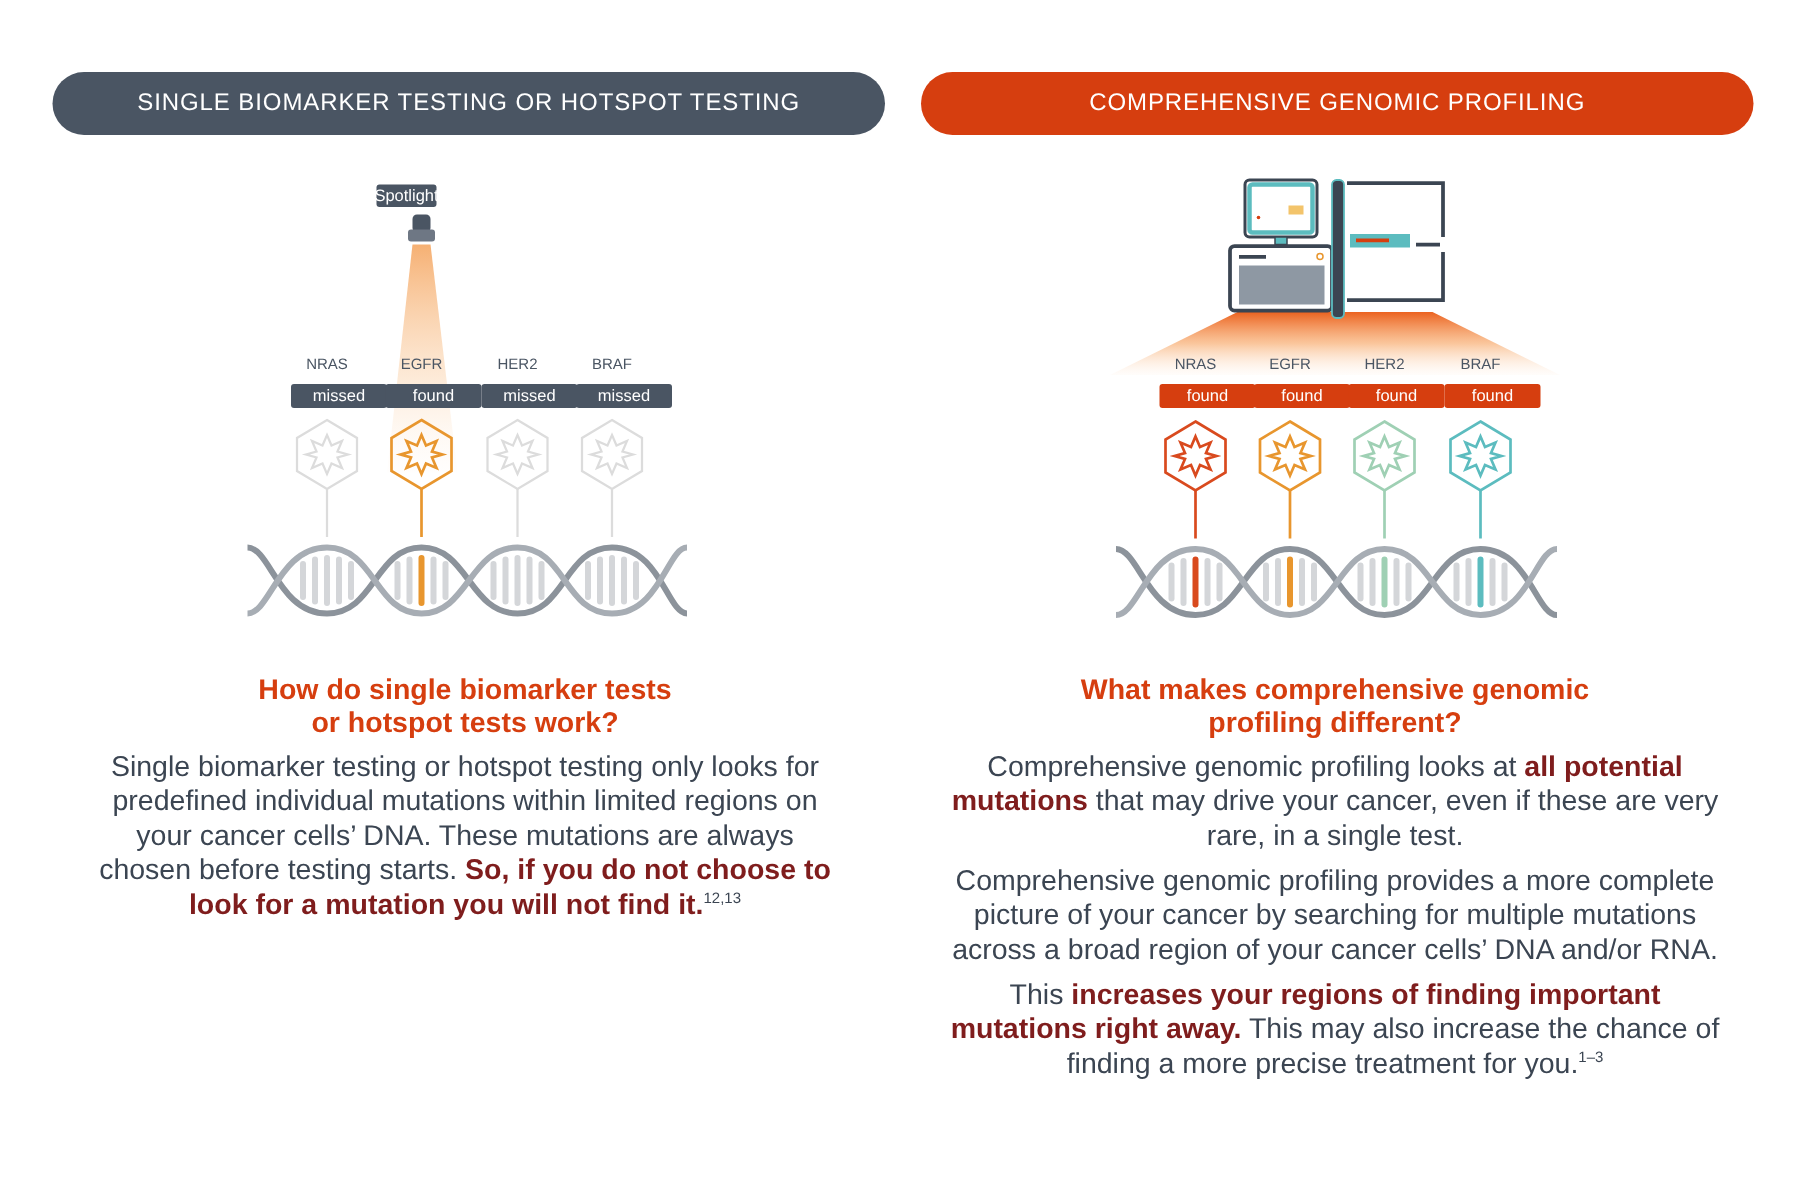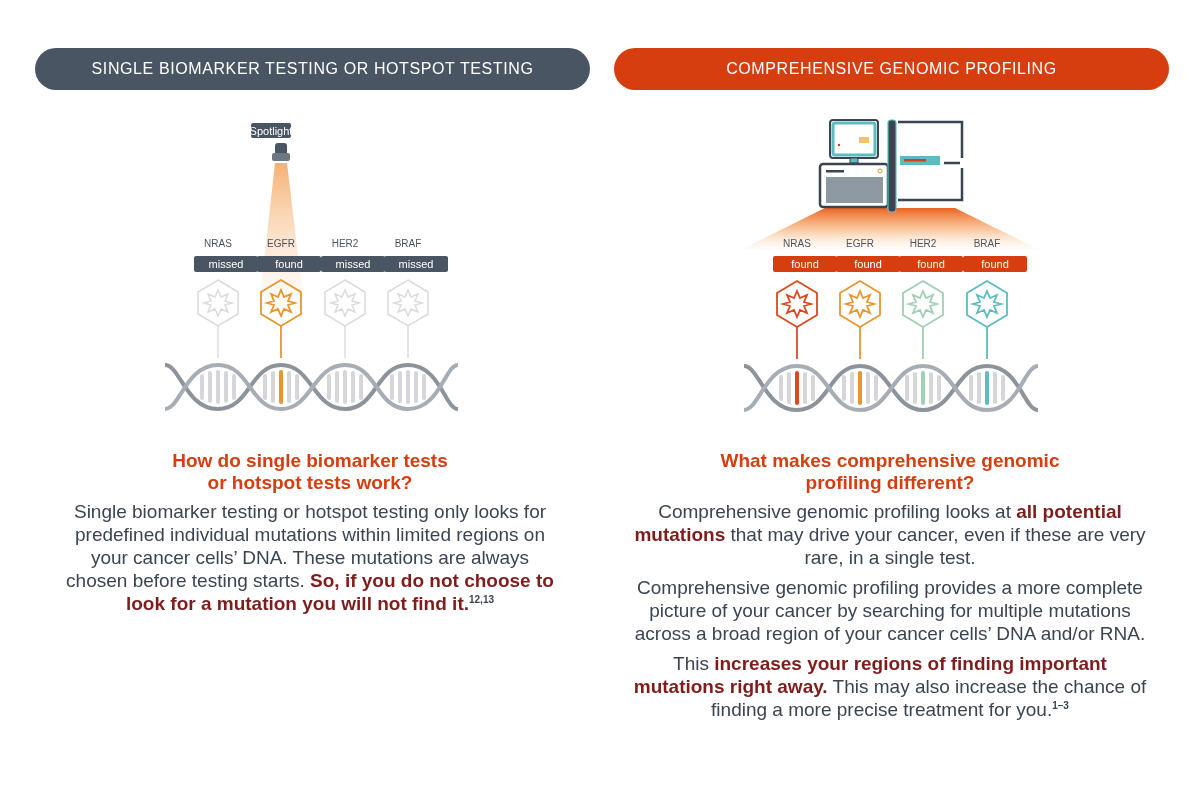--- a/index.html
+++ b/index.html
@@ -36,21 +36,21 @@
 
   svg.full { position: absolute; left: 0; top: 0; }
 
   .text-block { position: absolute; text-align: center; }
   .text-left { left: 60px; width: 500px; top: 450px; }
   .text-right { left: 630px; width: 520px; top: 450px; }
 
   .q-title { color: #d63e0f; font-weight: bold; font-size: 19px; line-height: 22px; margin-bottom: 6px; }
   .body-p { font-size: 19px; line-height: 23px; color: #3b4552; margin-bottom: 7px; }
   .body-p b { font-weight: bold; color: #7f1d1d; }
-  .body-p sup { font-size: 10px; vertical-align: super; line-height: 0; font-weight: bold; }
+  .body-p sup { font-size: 10px; vertical-align: super; line-height: 0; }
 </style>
 </head>
 <body>
 
 <div class="pill pill-left">
   <span>SINGLE BIOMARKER TESTING OR HOTSPOT TESTING</span>
 </div>
 
 <div class="pill pill-right">
   <span>COMPREHENSIVE GENOMIC PROFILING</span>

